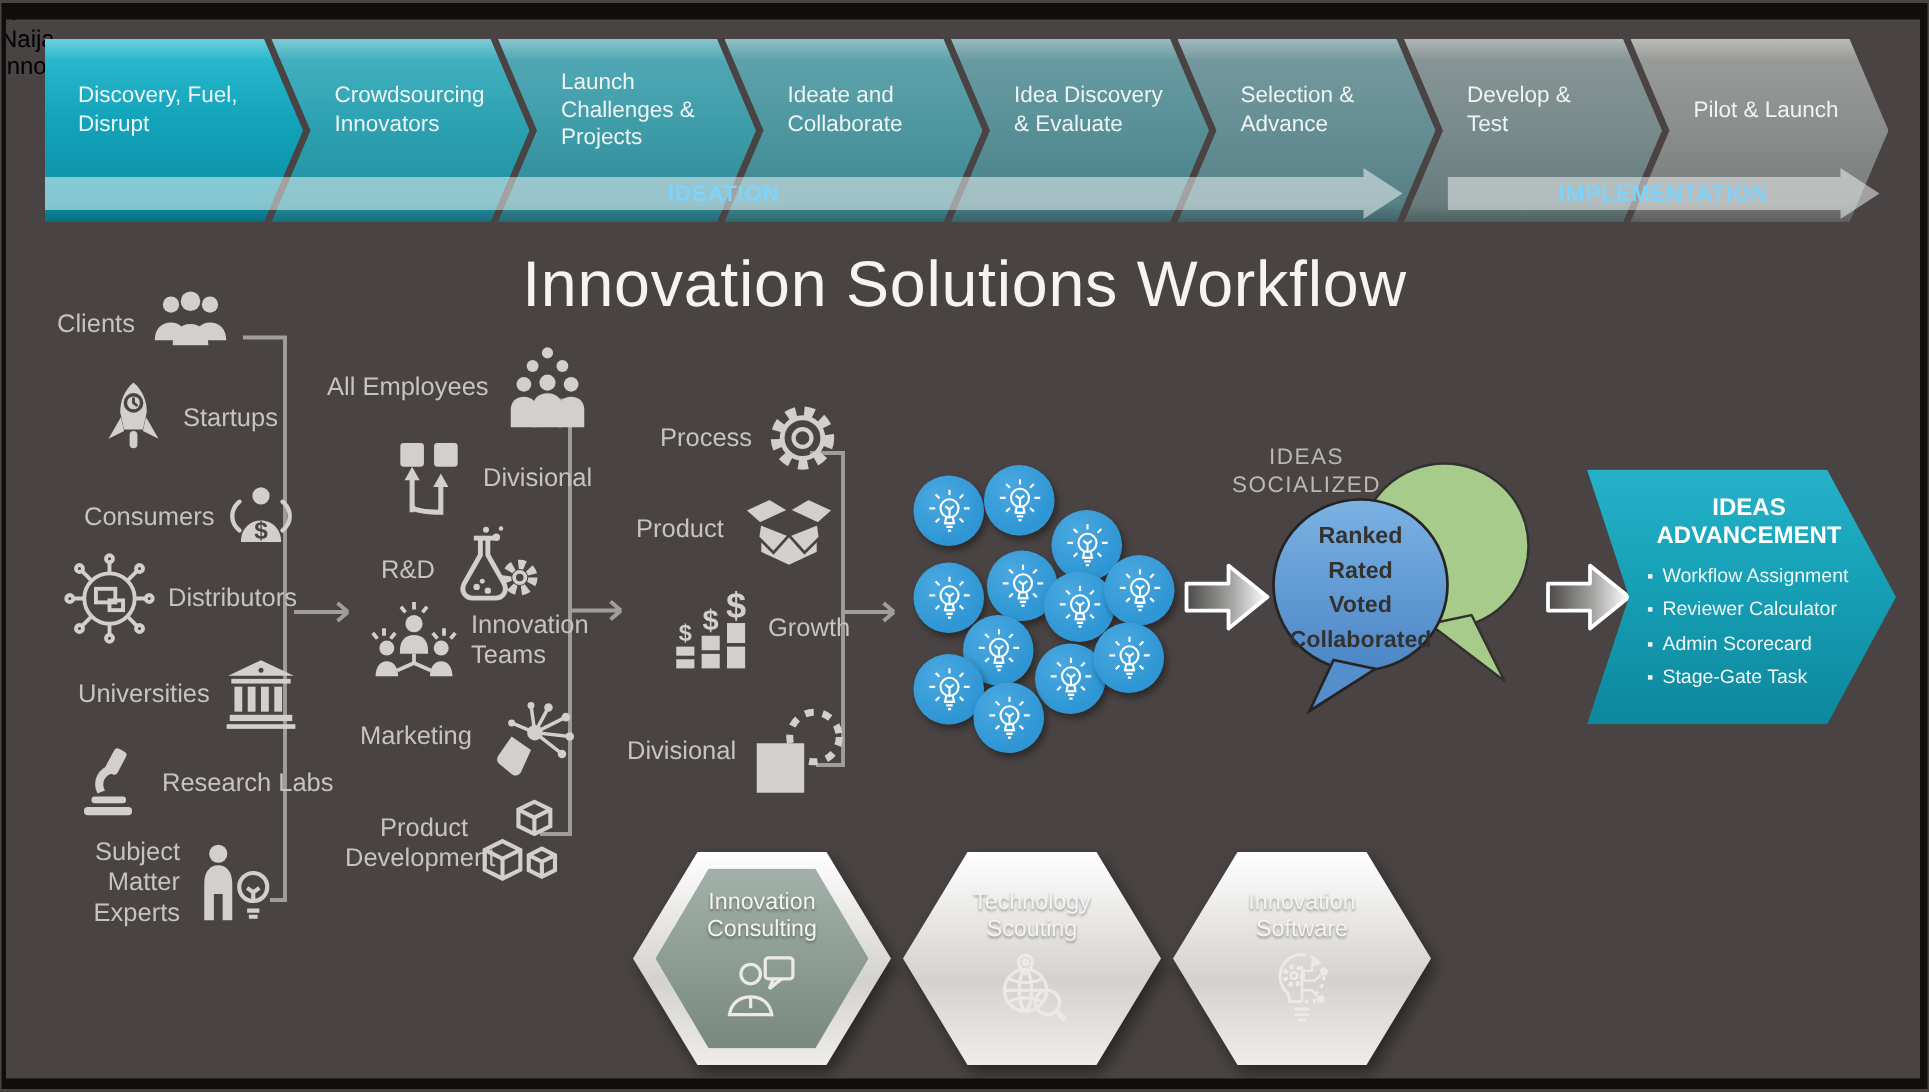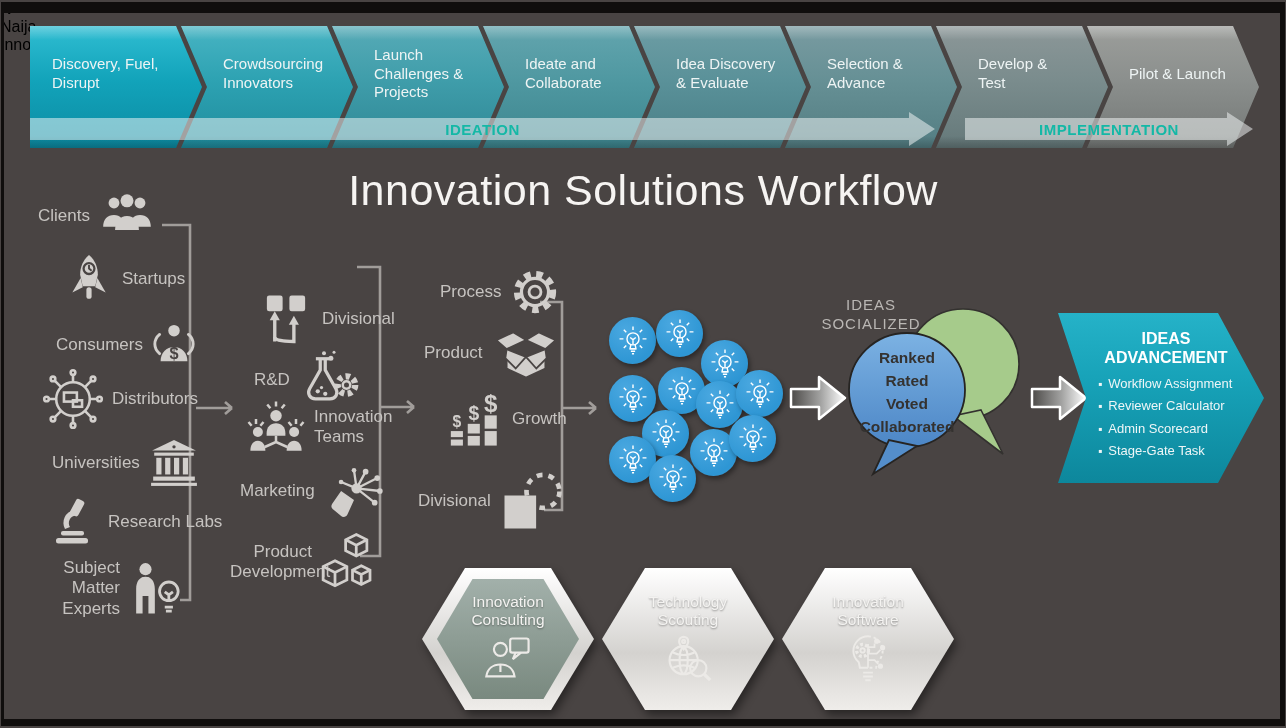--- a/index.html
+++ b/index.html
@@ -23,21 +23,21 @@
   .st2{background:linear-gradient(180deg,#48b4c3,#2da2b2 45%,#1f8c9d);}
   .st3{background:linear-gradient(180deg,#57abb7,#3f9daa 45%,#2f8795);}
   .st4{background:linear-gradient(180deg,#63a5ae,#4f98a1 45%,#3d858e);}
   .st5{background:linear-gradient(180deg,#6d9da4,#5a9199 45%,#487e86);}
   .st6{background:linear-gradient(180deg,#799ba1,#669095 45%,#537d82);}
   .st7{background:linear-gradient(180deg,#8c9798,#7a8c8d 45%,#65797a);}
   .st8{background:linear-gradient(180deg,#9c9e9b,#8b8f8d 45%,#747876);}
   .band{position:absolute;top:86px;height:34px;background:rgba(243,248,248,.52);
         display:flex;align-items:center;justify-content:center;
         clip-path:polygon(0 6px,calc(100% - 26px) 6px,calc(100% - 26px) 0,100% 50%,calc(100% - 26px) 100%,calc(100% - 26px) 28px,0 28px);}
-  .band span{color:#14b8a6;font-weight:bold;font-size:15px;letter-spacing:.5px;}
+  .band span{color:#7dd3fc;font-weight:bold;font-size:15px;letter-spacing:.5px;}
 
   .title{position:absolute;left:0;right:0;top:166px;text-align:center;color:#f6f4f2;
          font-size:43px;font-weight:300;letter-spacing:.5px;z-index:2;}
 
   
   .item{position:absolute;display:flex;align-items:center;gap:8px;color:#c6c3c0;
         font-size:17px;line-height:1.2;z-index:2;}
   .lbl{white-space:nowrap;}
   .lbl.wrap{white-space:normal;}
   .lbl.r{text-align:right;}
@@ -440,20 +440,26 @@
       </svg>
     <div class="lbl">Research Labs</div>
   </div>
   <div class="item" style="left:32px;top:558px">
     <div class="lbl r wrap" style="width:88px">Subject Matter Experts</div>
     <svg class="ic" width="56" height="58">
         <use href="#s-sme"></use>
       </svg>
   </div>
 
+  <div class="item" style="left:218px;top:230px">
+    <div class="lbl r">All Employees</div>
+    <svg class="ic" width="62" height="56">
+        <use href="#s-crowd"></use>
+      </svg>
+  </div>
   <div class="item" style="left:258px;top:292px">
     <svg class="ic" width="56" height="54">
         <use href="#s-divflow"></use>
       </svg>
     <div class="lbl">Divisional</div>
   </div>
   <div class="item" style="left:254px;top:350px">
     <div class="lbl r">R&amp;D</div>
     <svg class="ic" width="62" height="60">
         <use href="#s-flask"></use>

